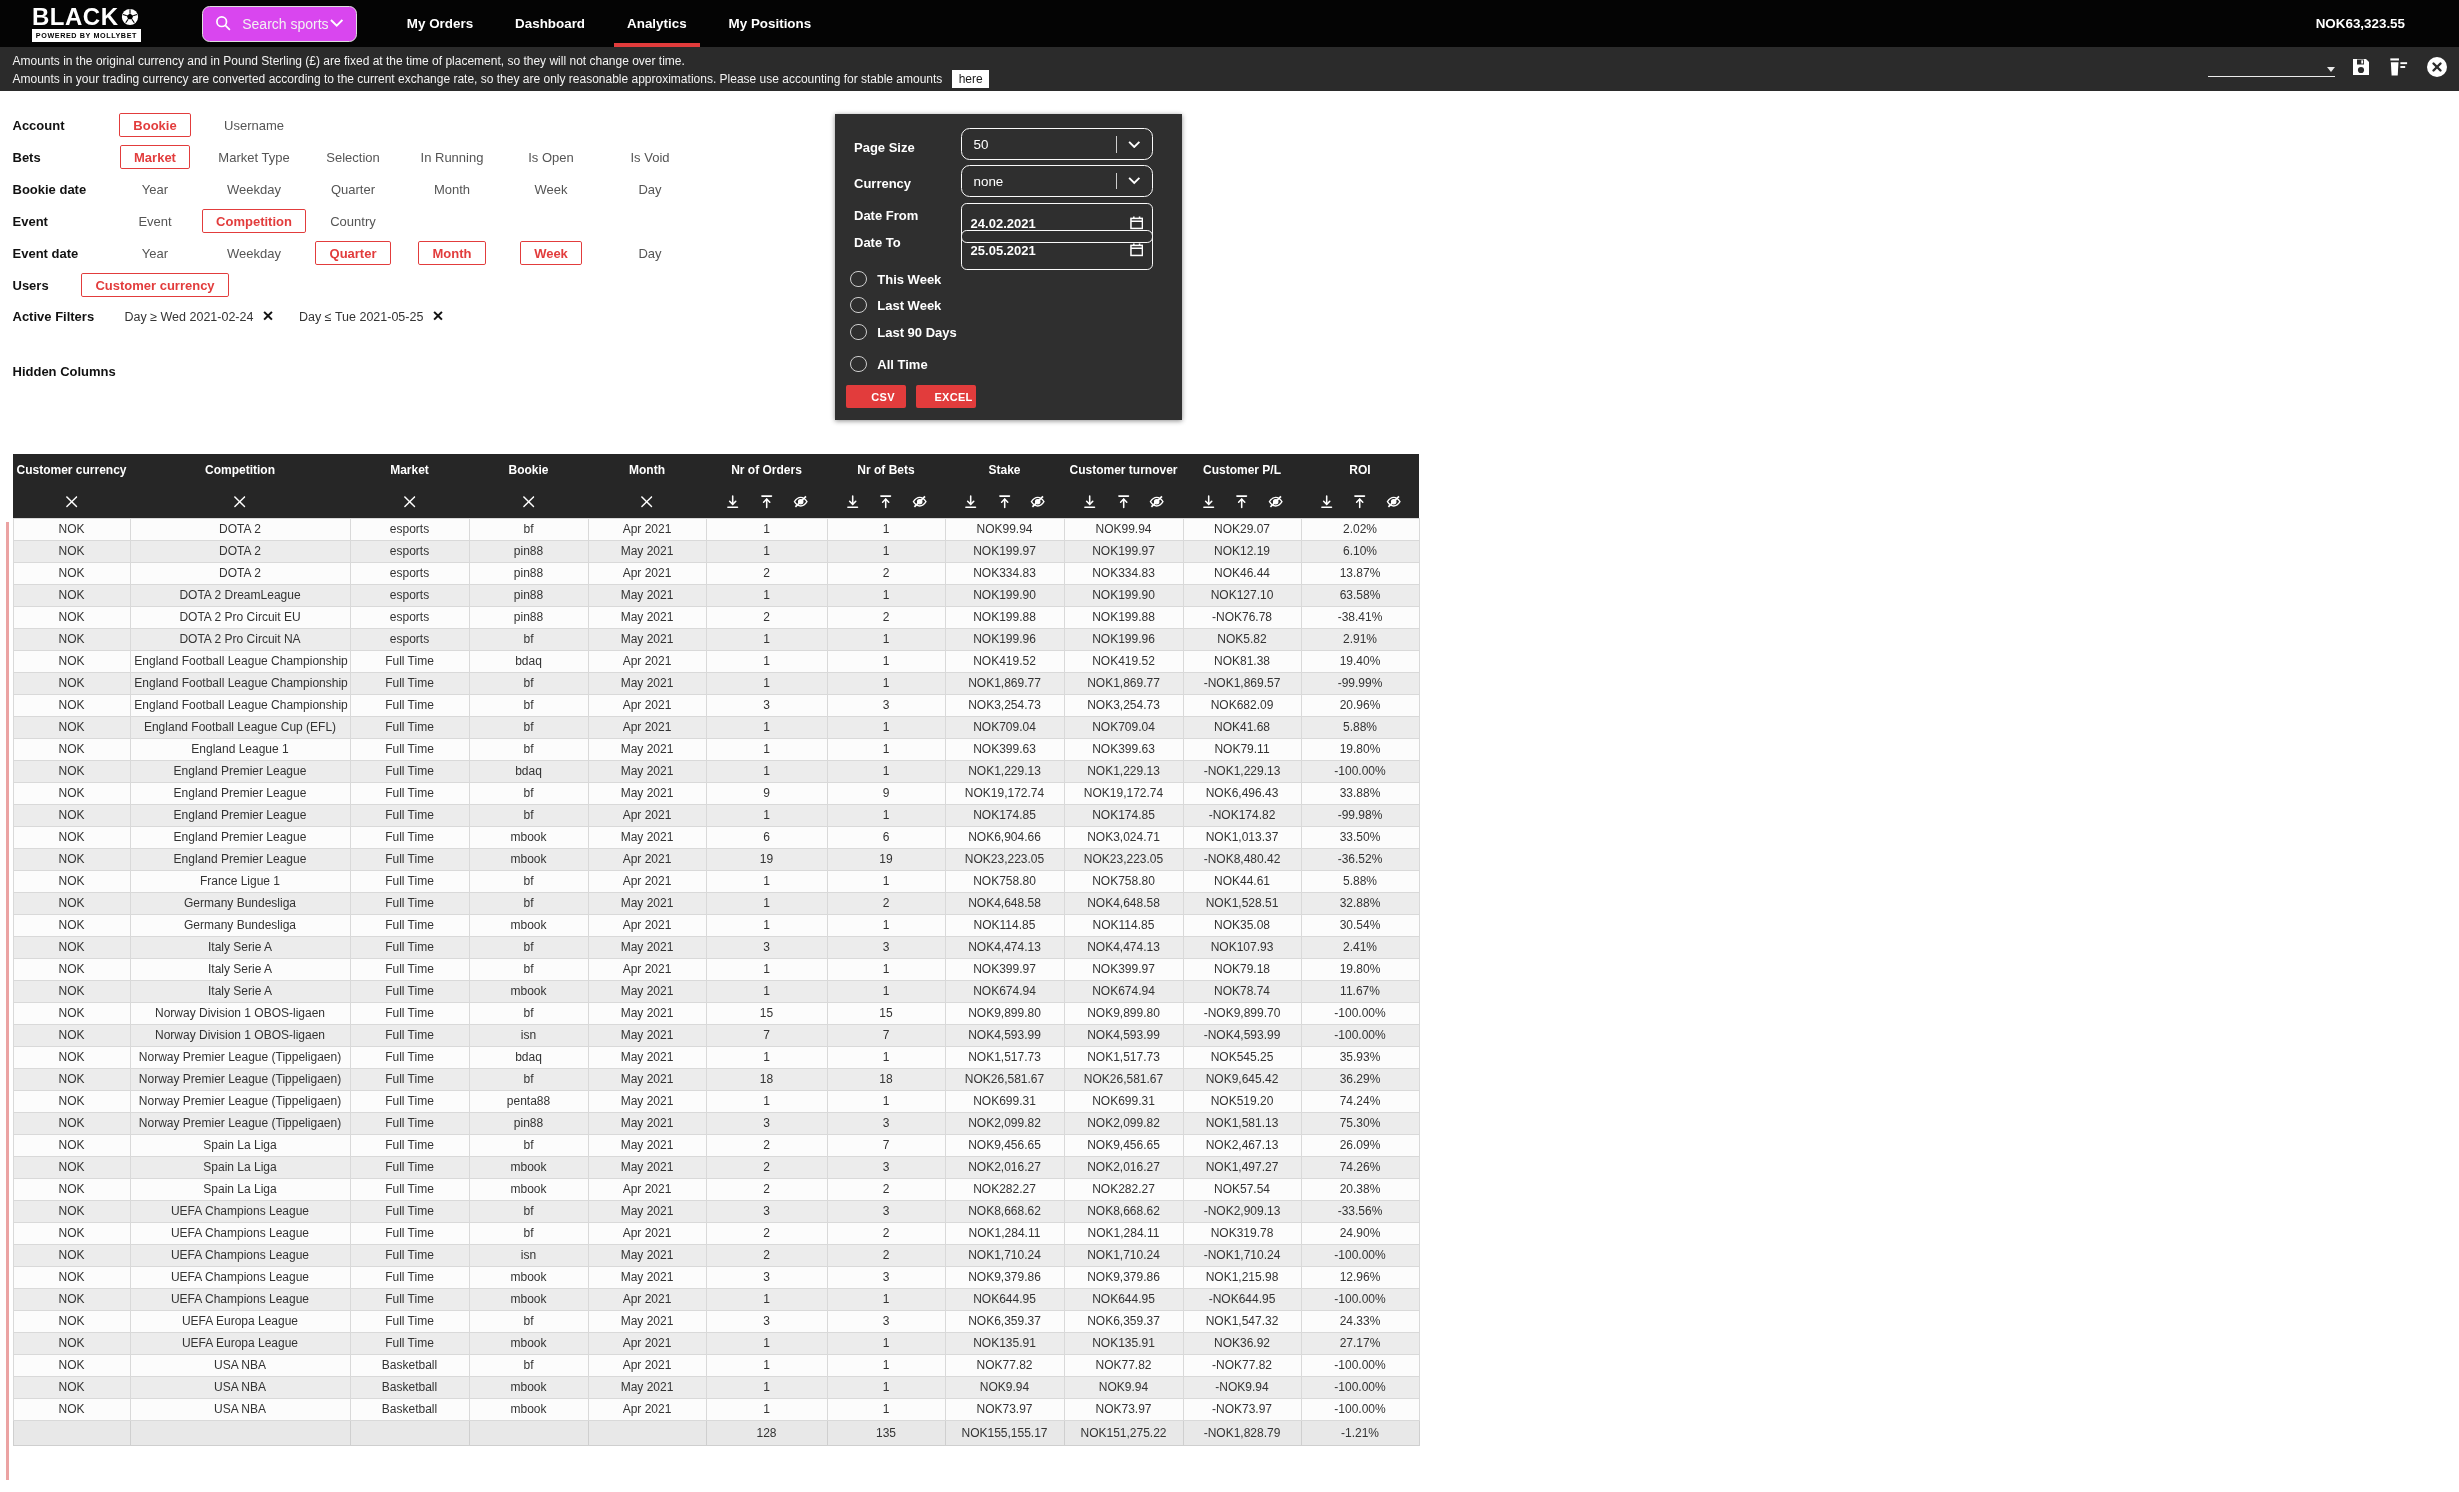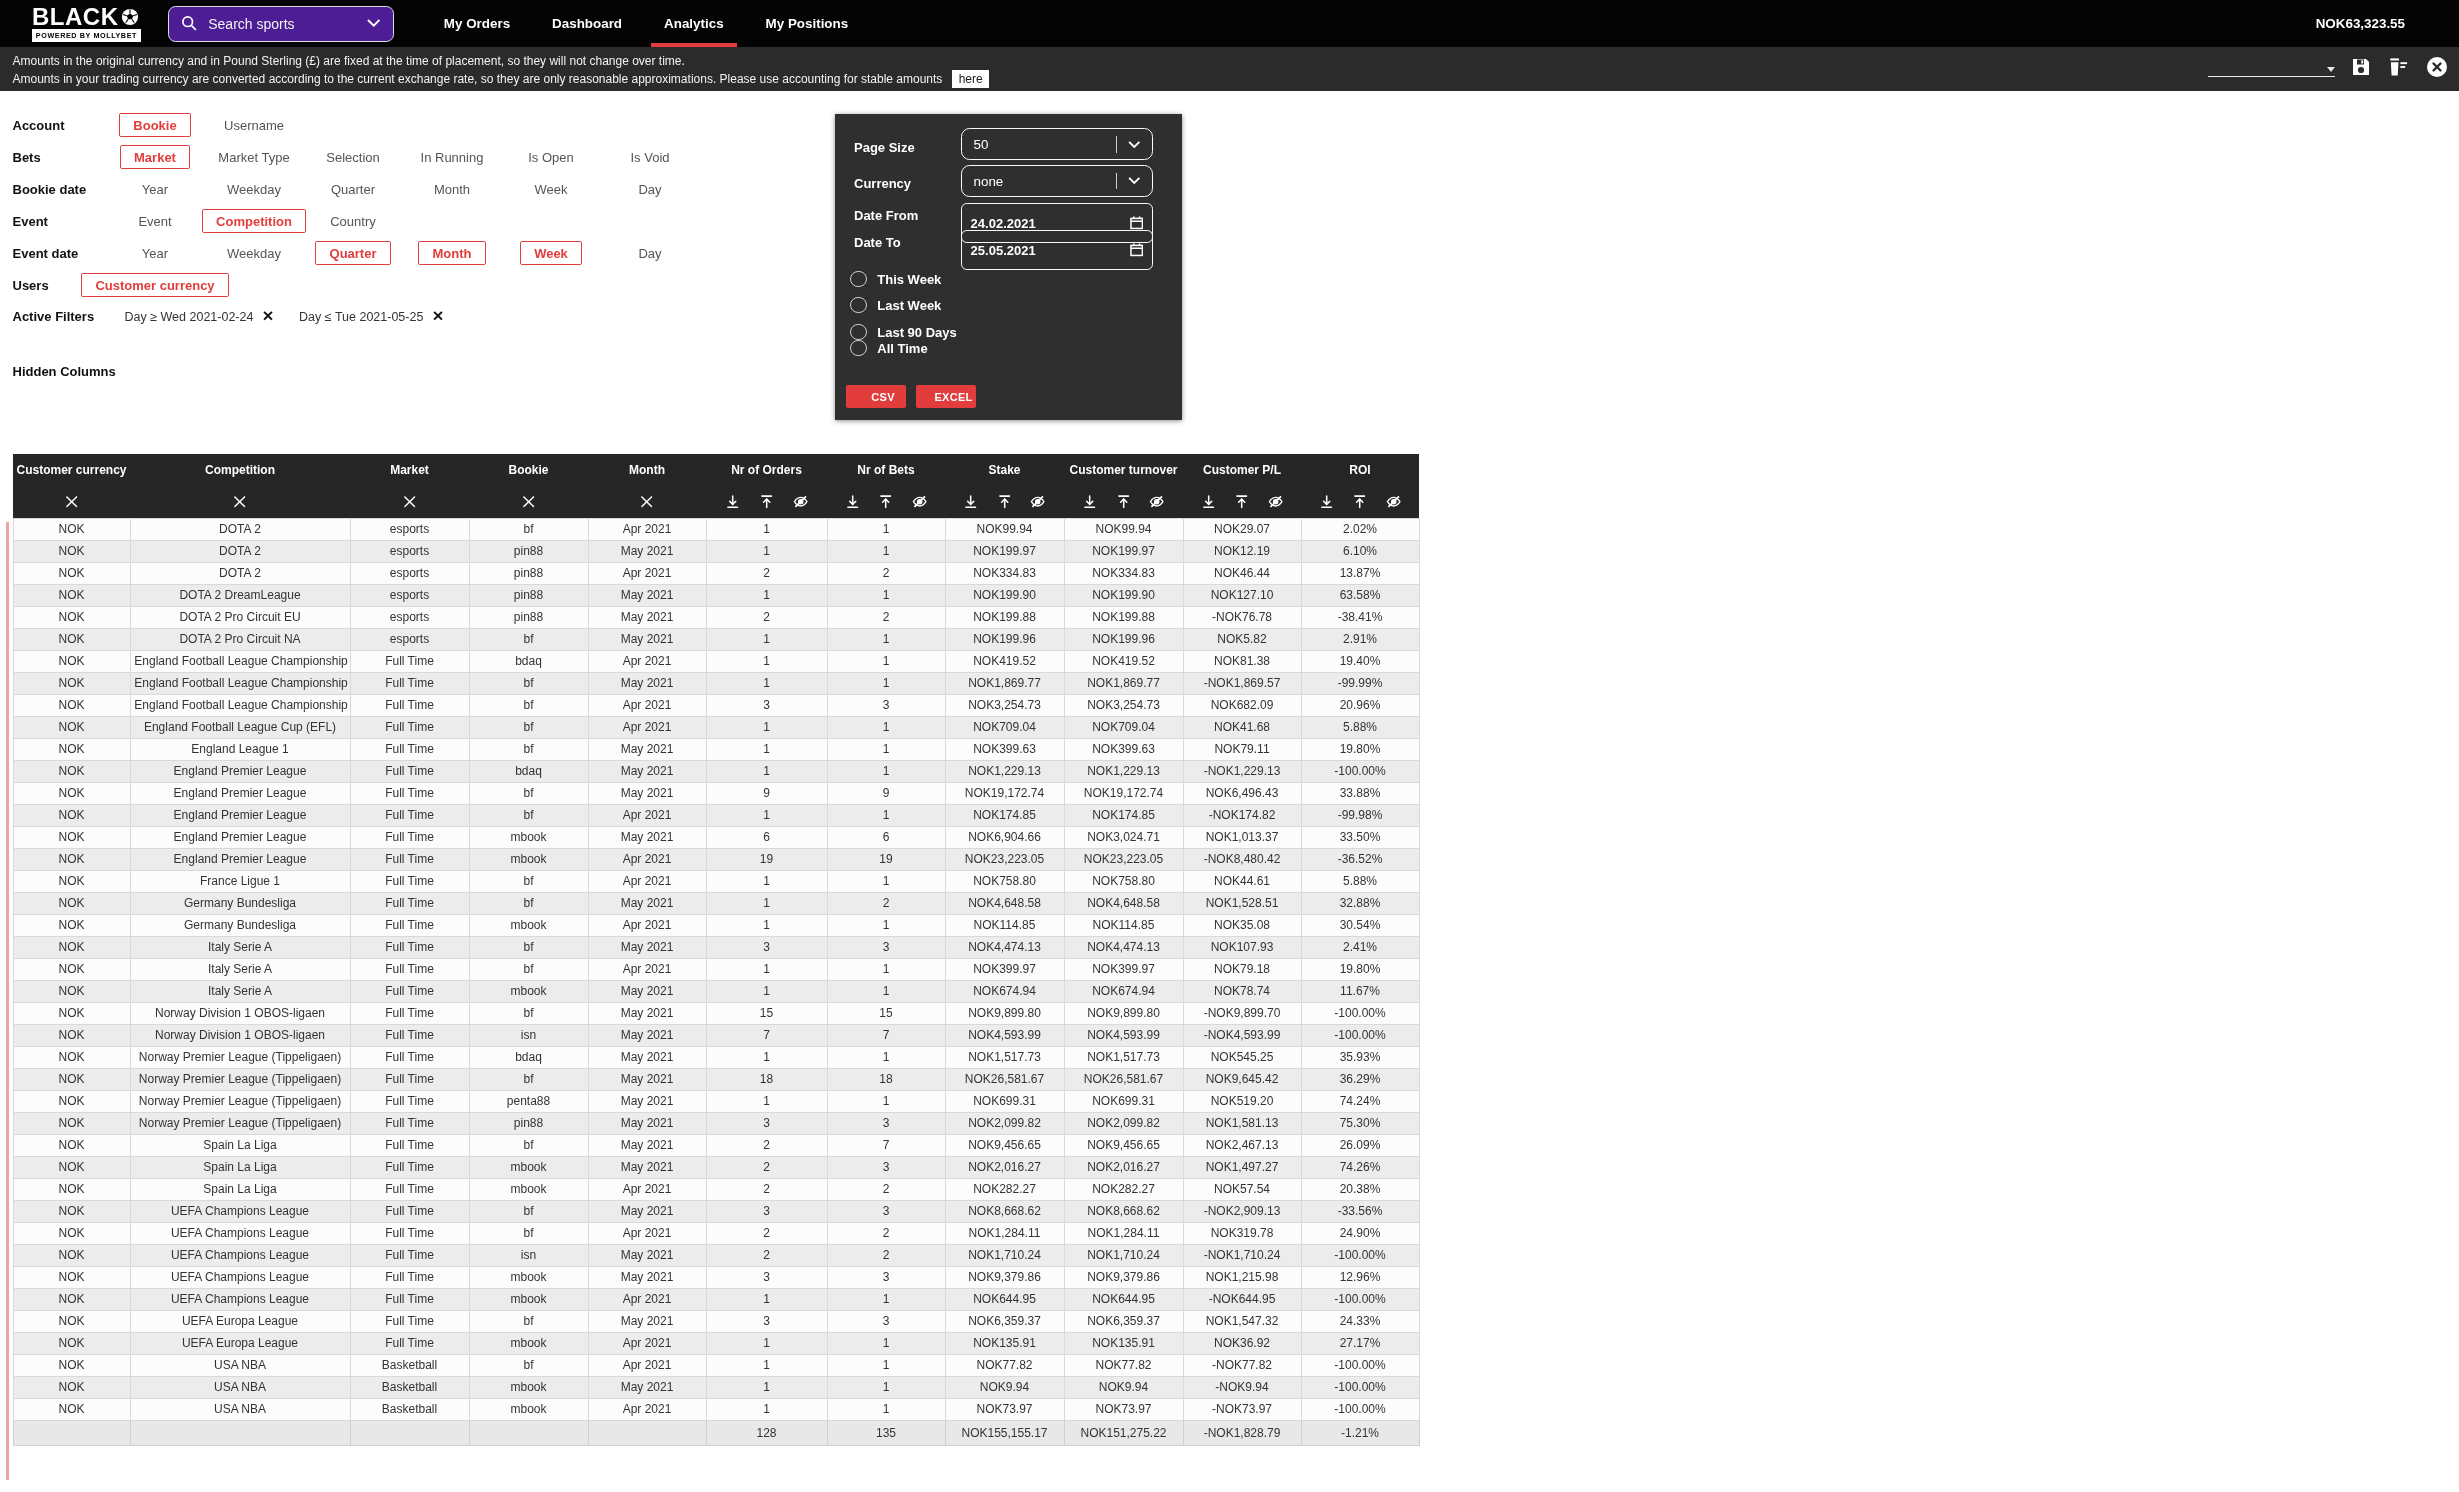--- a/index.html
+++ b/index.html
@@ -5,21 +5,21 @@
   * { margin:0; padding:0; box-sizing:border-box; }
   html,body { width:2459px; height:1493px; }
   body { position:relative; background:#fff; font-family:"Liberation Sans", sans-serif; overflow:hidden; color:#333; }
 
   
   .topbar { position:absolute; left:0; top:0; width:2459px; height:47px; background:#040404; display:flex; align-items:center; }
   .logo { margin-left:32px; display:flex; flex-direction:column; align-items:flex-start; }
   .logo-row { display:flex; align-items:center; gap:2.9px; }
   .logo-title { color:#fff; font-size:24px; font-weight:800; letter-spacing:0.5px; line-height:23px; }
   .logo-badge { background:#fff; color:#000; font-size:7.2px; font-weight:700; letter-spacing:0.6px; padding:1.9px 3.8px; margin-top:1px; }
-  .search-box { margin-left:27px; width:226px; height:36px; background:#4c1d95; border:1px solid #dedede; border-radius:7.7px; display:flex; align-items:center; padding:0 12.5px; cursor:pointer; }
+  .search-box { margin-left:61px; width:155px; height:36px; background:#d946ef; border:1px solid #dedede; border-radius:7.7px; display:flex; align-items:center; padding:0 12.5px; cursor:pointer; }
   .search-box .stext { color:#f2f2f2; font-size:14px; margin-left:10.6px; }
   .search-box .chev { margin-left:auto; display:flex; }
   .nav { display:flex; margin-left:29px; height:47px; }
   .nav-item { position:relative; color:#fff; font-size:13.4px; font-weight:700; padding:0 21px; line-height:47px; cursor:pointer; white-space:nowrap; }
   .nav-item.active::after { content:""; position:absolute; left:7.7px; right:7.7px; bottom:0; height:3.8px; background:#e23c3c; }
   .balance { margin-left:auto; margin-right:54px; color:#fff; font-size:13.4px; font-weight:700; }
 
   
   .notice { position:absolute; left:0; top:47px; width:2459px; height:44px; background:#2b2b2b; }
   .notice-lines { position:absolute; left:12.5px; top:4.8px; color:#f3f3f3; font-size:12px; line-height:18px; }
@@ -274,21 +274,21 @@
 
   <span id="panel-radios"><div class="p-radio-row" style="top: 157px;">
         <span class="radio-circle"></span>
         <span class="rlabel">This Week</span>
       </div><div class="p-radio-row" style="top: 183px;">
         <span class="radio-circle"></span>
         <span class="rlabel">Last Week</span>
       </div><div class="p-radio-row" style="top: 210px;">
         <span class="radio-circle"></span>
         <span class="rlabel">Last 90 Days</span>
-      </div><div class="p-radio-row" style="top: 226px;">
+      </div><div class="p-radio-row" style="top: 242px;">
         <span class="radio-circle"></span>
         <span class="rlabel">All Time</span>
       </div></span>
   <button class="p-btn btn-csv">CSV</button>
   <button class="p-btn btn-excel">EXCEL</button>
 </div>
 
 <div class="left-accent"></div>
 <div class="tbl-wrap">
   <table class="tbl">

